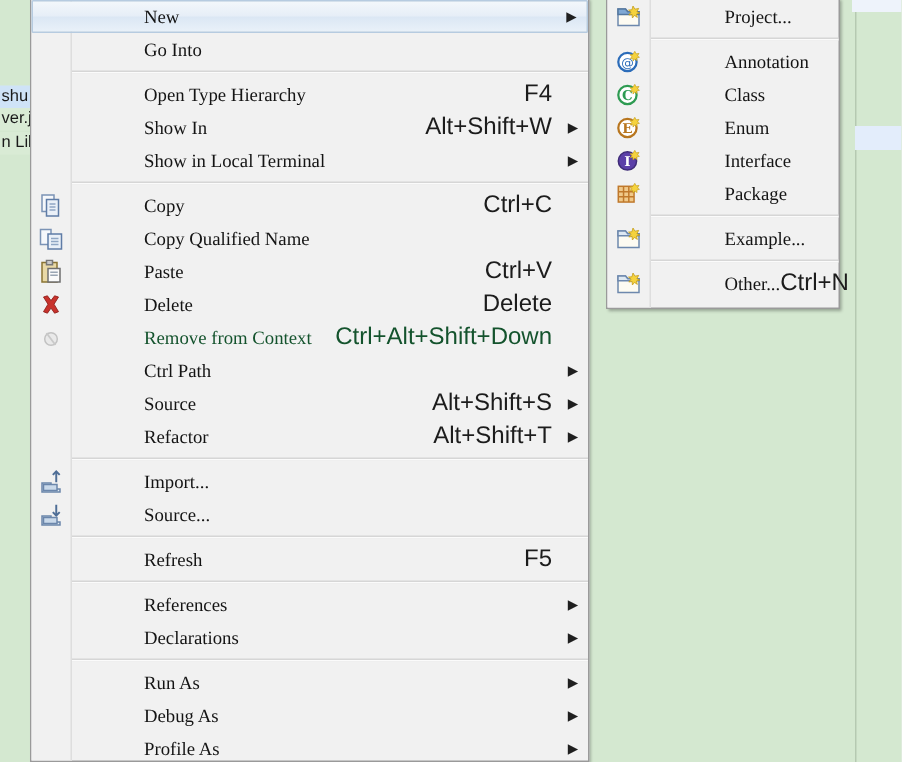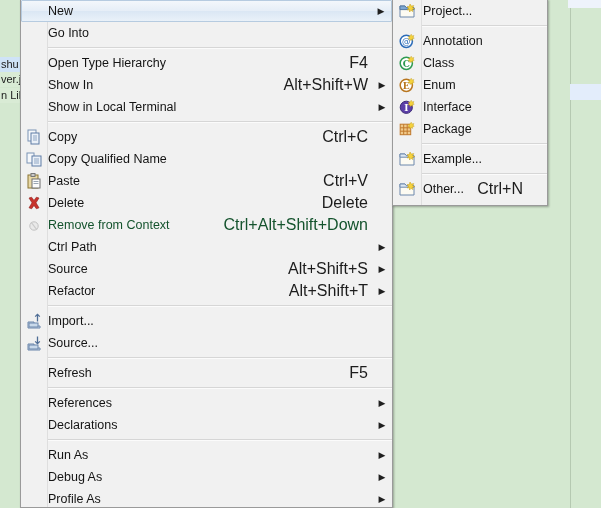--- a/index.html
+++ b/index.html
@@ -95,23 +95,24 @@
     height: 22px;
     line-height: 22px;
     display: flex;
     align-items: center;
     padding-left: 27px;
     white-space: nowrap;
     box-sizing: border-box;
   }
   .menu-item .label {
     flex: 0 0 auto;
-    font-family: Liberation Sans, sans-serif;
+    font-family: Liberation Serif, serif;
     font-size: 12.5px;
     color: #141414;
+    margin-left: 48px;
   }
   .menu-item.disabled .label,
   .menu-item.disabled .accel { color: #14532d; }
   .menu-item .spacer { flex: 1 1 auto; }
   .menu-item .accel {
     font-family: Liberation Sans, sans-serif;
     font-size: 16px;
     color: #1c1c1c;
     padding-right: 8px;
   }
@@ -150,21 +151,21 @@
   .menu-item .ico { position: absolute; left: 5px; top: 3px; }
 
   
   #context-menu {
     left: 20px;
     top: -1px;
     width: 373px;
     height: 509px;
   }
   #new-submenu {
-    left: 392px;
+    left: 404px;
     top: -1px;
     width: 156px;
     height: 207px;
   }
   #new-submenu .gutter { width: 28px; }
   #new-submenu .menu-item { padding-left: 30px; }
   #new-submenu .menu-item .ico { left: 6px; }
   #new-submenu .separator { margin-left: 29px; }
 </style>
 </head>

